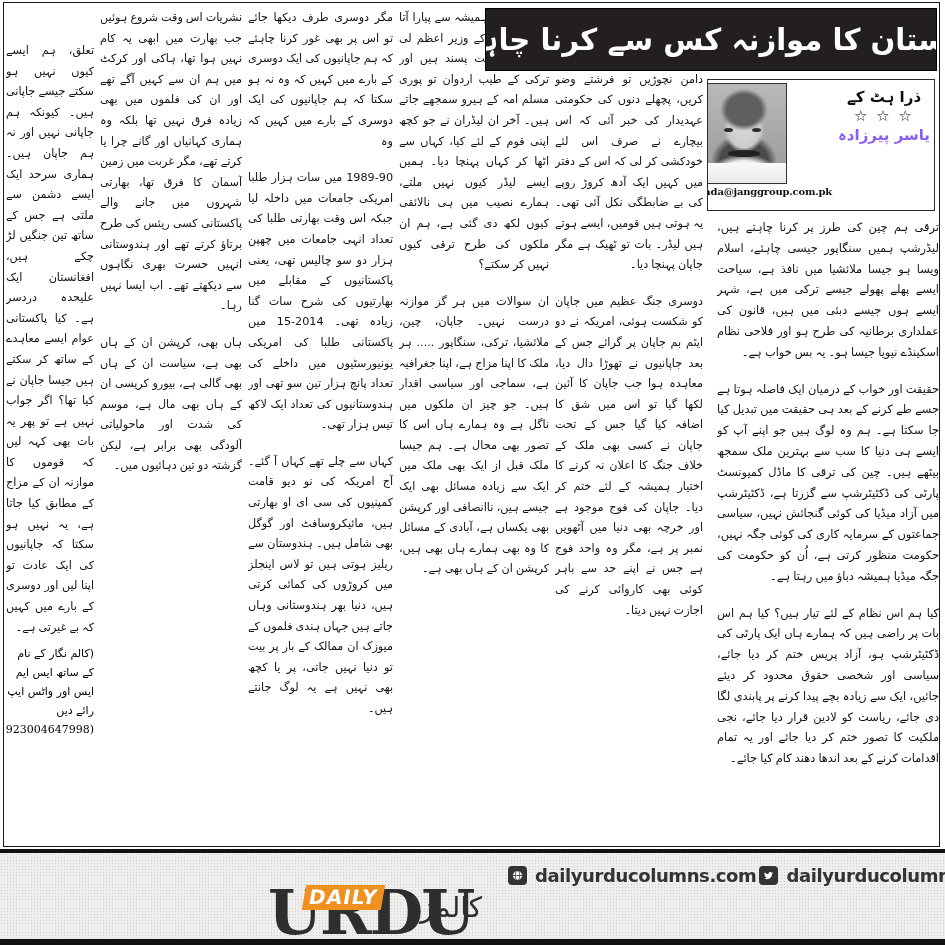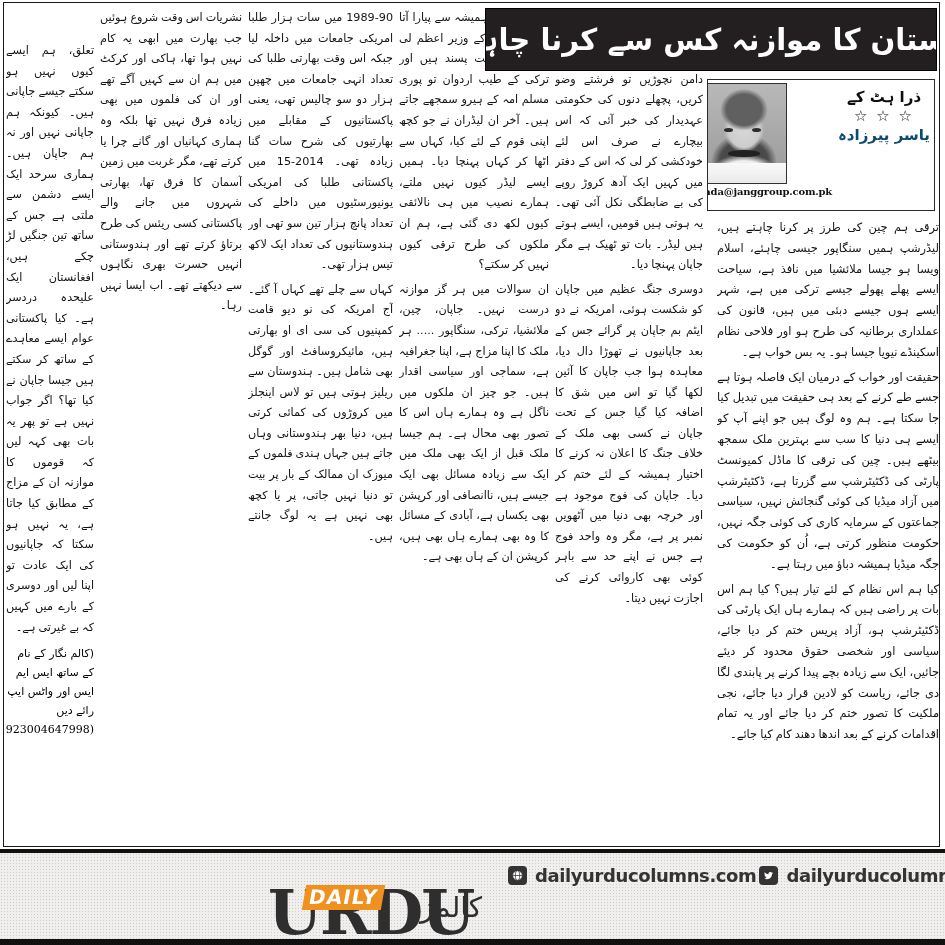--- a/index.html
+++ b/index.html
@@ -76,21 +76,21 @@
     order:1;
   }
   #byline-meta .kicker{
     font-size:15px;font-weight:700;color:#0d0d0d;
     line-height:1.1;white-space:nowrap;
   }
   #byline-meta .stars{
     font-size:15px;color:#111;letter-spacing:2px;line-height:1;
   }
   #byline-meta .author{
-    font-size:15px;font-weight:700;color:#0c4a6e;
+    font-size:15px;font-weight:700;color:#8b5cf6;
     line-height:1.1;white-space:nowrap;
   }
   
   #byline-photo-wrap{
     order:2;
     margin-right:6px;
     display:flex;flex-direction:column;align-items:center;
   }
   #author-photo{
     width:86px;height:101px;
@@ -155,21 +155,21 @@
     text-align-last:right;
     direction:rtl;
     font-family:"DejaVu Sans","Liberation Sans",sans-serif;
     font-size:11.2px;
     line-height:20.6px;
     color:#131313;
     word-spacing:-0.5px;
     letter-spacing:-0.15px;
     hyphens:none;
   }
-  .col p + p{margin-top:4px;}
+  .col p + p{margin-top:16px;}
 
   
   #col-1{right:2px;   width:222px; top:214px; height:625px;}
   #col-2{right:238px; width:148px; height:834px;}
   #col-3{right:392px; width:150px; height:834px;}
   #col-4{right:548px; width:145px; height:834px;}
   #col-5{right:699px; width:142px; height:834px;}
   #col-6{right:847px; width:88px;  height:834px;margin-top:33px;}
 
   
@@ -284,25 +284,27 @@
         </div>
       <div class="col" id="col-2">
           <p>چین جانے کی کیا ضرورت، ذرا اُدھر جاپان دیکھ لیں، وہاں جمہوریت ہے، پارلیمان ہے، دامن نچوڑیں تو فرشتے وضو کریں، پچھلے دنوں کی حکومتی عہدیدار کی خبر آئی کہ اس بیچارے نے صرف اس لئے خودکشی کر لی کہ اس کے دفتر میں کہیں ایک آدھ کروڑ روپے کی بے ضابطگی نکل آئی تھی۔ یہ ہوتی ہیں قومیں، ایسے ہوتے ہیں لیڈر۔ بات تو ٹھیک ہے مگر جاپان پہنچا دیا۔</p>
           <p>دوسری جنگ عظیم میں جاپان کو شکست ہوئی، امریکہ نے دو ایٹم بم جاپان پر گرائے جس کے بعد جاپانیوں نے تھوڑا دال دیا، معاہدہ ہوا جب جاپان کا آئین لکھا گیا تو اس میں شق کا اضافہ کیا گیا جس کے تحت جاپان نے کسی بھی ملک کے خلاف جنگ کا اعلان نہ کرنے کا اختیار ہمیشہ کے لئے ختم کر دیا۔ جاپان کی فوج موجود ہے اور خرچہ بھی دنیا میں آٹھویں نمبر پر ہے، مگر وہ واحد فوج ہے جس نے اپنے حد سے باہر کوئی بھی کاروائی کرنے کی اجازت نہیں دیتا۔</p>
         </div>
       <div class="col" id="col-3">
           <p>مہاتیر محمد ہمیشہ سے پیارا آتا ہے، سنگاپور کے وزیر اعظم لی کیوان یاں بہت پسند ہیں اور ترکی کے طیب اردوان تو پوری مسلم امہ کے ہیرو سمجھے جاتے ہیں۔ آخر ان لیڈران نے جو کچھ اپنی قوم کے لئے کیا، کہاں سے اٹھا کر کہاں پہنچا دیا۔ ہمیں ایسے لیڈر کیوں نہیں ملتے، ہمارے نصیب میں ہی نالائقی کیوں لکھ دی گئی ہے، ہم ان ملکوں کی طرح ترقی کیوں نہیں کر سکتے؟</p>
           <p>ان سوالات میں ہر گز موازنہ درست نہیں۔ جاپان، چین، ملائشیا، ترکی، سنگاپور ..... ہر ملک کا اپنا مزاج ہے، اپنا جغرافیہ ہے، سماجی اور سیاسی اقدار ہیں۔ جو چیز ان ملکوں میں ناگل ہے وہ ہمارے ہاں اس کا تصور بھی محال ہے۔ ہم جیسا ملک قبل از ایک بھی ملک میں ایک سے زیادہ مسائل بھی ایک جیسے ہیں، ناانصافی اور کرپشن بھی یکساں ہے، آبادی کے مسائل کا وہ بھی ہمارے ہاں بھی ہیں، کرپشن ان کے ہاں بھی ہے۔</p>
         </div>
       <div class="col" id="col-4">
+          <p>مگر دوسری طرف دیکھا جائے تو اس پر بھی غور کرنا چاہئے کہ ہم جاپانیوں کی ایک دوسری کے بارے میں کہیں کہ وہ نہ ہو سکتا کہ ہم جاپانیوں کی ایک دوسری کے بارے میں کہیں کہ وہ</p>
           <p>1989-90 میں سات ہزار طلبا امریکی جامعات میں داخلہ لیا جبکہ اس وقت بھارتی طلبا کی تعداد انہی جامعات میں چھپن ہزار دو سو چالیس تھی، یعنی پاکستانیوں کے مقابلے میں بھارتیوں کی شرح سات گنا زیادہ تھی۔ 2014-15 میں پاکستانی طلبا کی امریکی یونیورسٹیوں میں داخلے کی تعداد پانچ ہزار تین سو تھی اور ہندوستانیوں کی تعداد ایک لاکھ تیس ہزار تھی۔</p>
           <p>کہاں سے چلے تھے کہاں آ گئے۔ آج امریکہ کی نو دیو قامت کمپنیوں کی سی ای او بھارتی ہیں، مائیکروسافٹ اور گوگل بھی شامل ہیں۔ ہندوستان سے ریلیز ہوتی ہیں تو لاس اینجلز میں کروڑوں کی کمائی کرتی ہیں، دنیا بھر ہندوستانی وہاں جاتے ہیں جہاں ہندی فلموں کے میوزک ان ممالک کے بار پر بیت تو دنیا نہیں جاتی، پر یا کچھ بھی نہیں ہے یہ لوگ جانتے ہیں۔</p>
         </div>
       <div class="col" id="col-5">
           <p>نشریات اس وقت شروع ہوئیں جب بھارت میں ابھی یہ کام نہیں ہوا تھا، ہاکی اور کرکٹ میں ہم ان سے کہیں آگے تھے اور ان کی فلموں میں بھی زیادہ فرق نہیں تھا بلکہ وہ ہماری کہانیاں اور گانے چرا یا کرتے تھے، مگر غربت میں زمین آسمان کا فرق تھا، بھارتی شہروں میں جانے والے پاکستانی کسی ریئس کی طرح برتاؤ کرتے تھے اور ہندوستانی انہیں حسرت بھری نگاہوں سے دیکھتے تھے۔ اب ایسا نہیں رہا۔</p>
+          <p>ہاں بھی، کرپشن ان کے ہاں بھی ہے، سیاست ان کے ہاں بھی گالی ہے، بیورو کریسی ان کے ہاں بھی مال ہے، موسم کی شدت اور ماحولیاتی آلودگی بھی برابر ہے، لیکن گزشتہ دو تین دہائیوں میں۔</p>
         </div>
       <div class="col" id="col-6">
           <p>تعلق، ہم ایسے کیوں نہیں ہو سکتے جیسے جاپانی ہیں۔ کیونکہ ہم جاپانی نہیں اور نہ ہم جاپان ہیں۔ ہماری سرحد ایک ایسے دشمن سے ملتی ہے جس کے ساتھ تین جنگیں لڑ چکے ہیں، افغانستان ایک علیحدہ دردسر ہے۔ کیا پاکستانی عوام ایسے معاہدے کے ساتھ کر سکتے ہیں جیسا جاپان نے کیا تھا؟ اگر جواب نہیں ہے تو پھر یہ بات بھی کہہ لیں کہ قوموں کا موازنہ ان کے مزاج کے مطابق کیا جاتا ہے، یہ نہیں ہو سکتا کہ جاپانیوں کی ایک عادت تو اپنا لیں اور دوسری کے بارے میں کہیں کہ بے غیرتی ہے۔</p>
           <div class="sig"><span>(کالم نگار کے نام کے ساتھ ایس ایم ایس اور واٹس ایپ رائے دیں</span> <span class="phone">00923004647998)</span></div>
         </div>
     </div>
 
     <div id="headline-banner">
       <span class="hl-text">پاکستان کا موازنہ کس سے کرنا چاہئے؟</span>
     </div>

